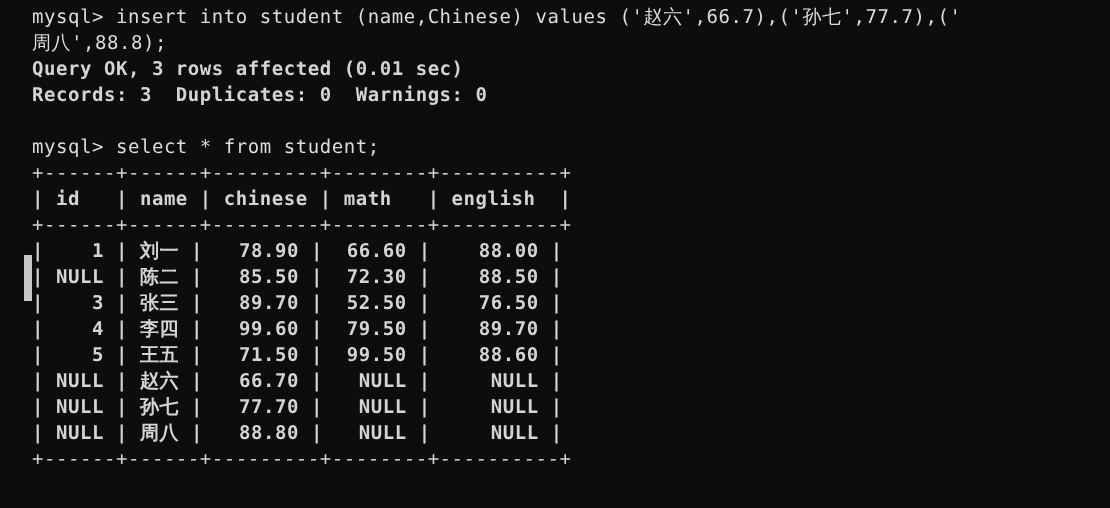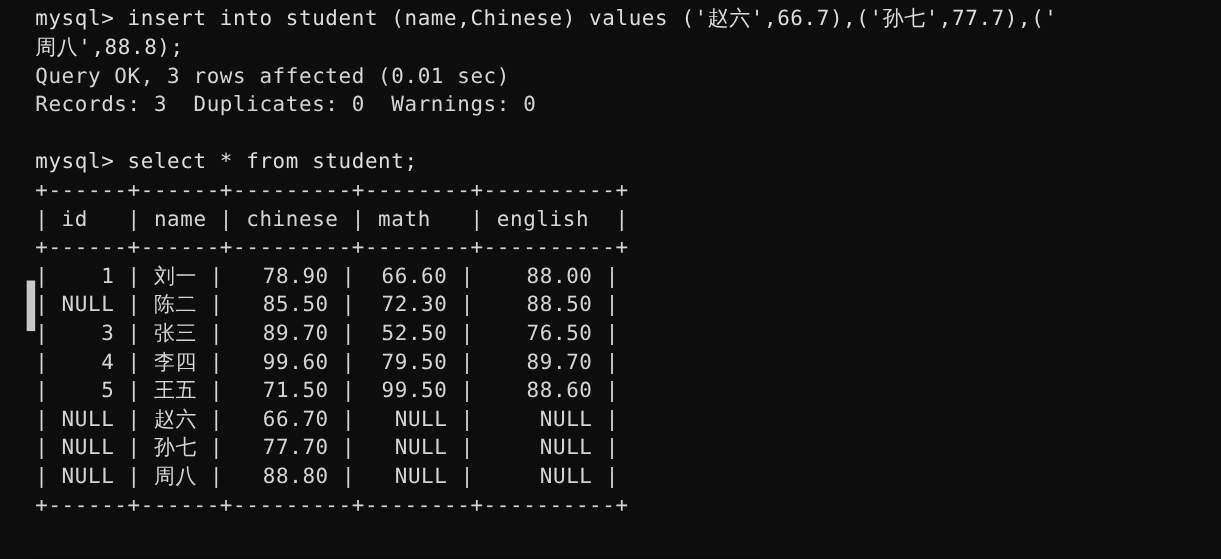--- a/index.html
+++ b/index.html
@@ -57,20 +57,21 @@
 
   
   .rule {
     color: #cfd4da;
   }
   .prompt-line {
     color: #dcdcdc;
   }
   .result-line {
     color: #d4d4d4;
+    font-weight: bold;
   }
 
   
   #scrollbar-track {
     position: absolute;
     left: 0;
     top: 0;
     width: 8px;
     height: 508px;
     background: #0d0d0d;

